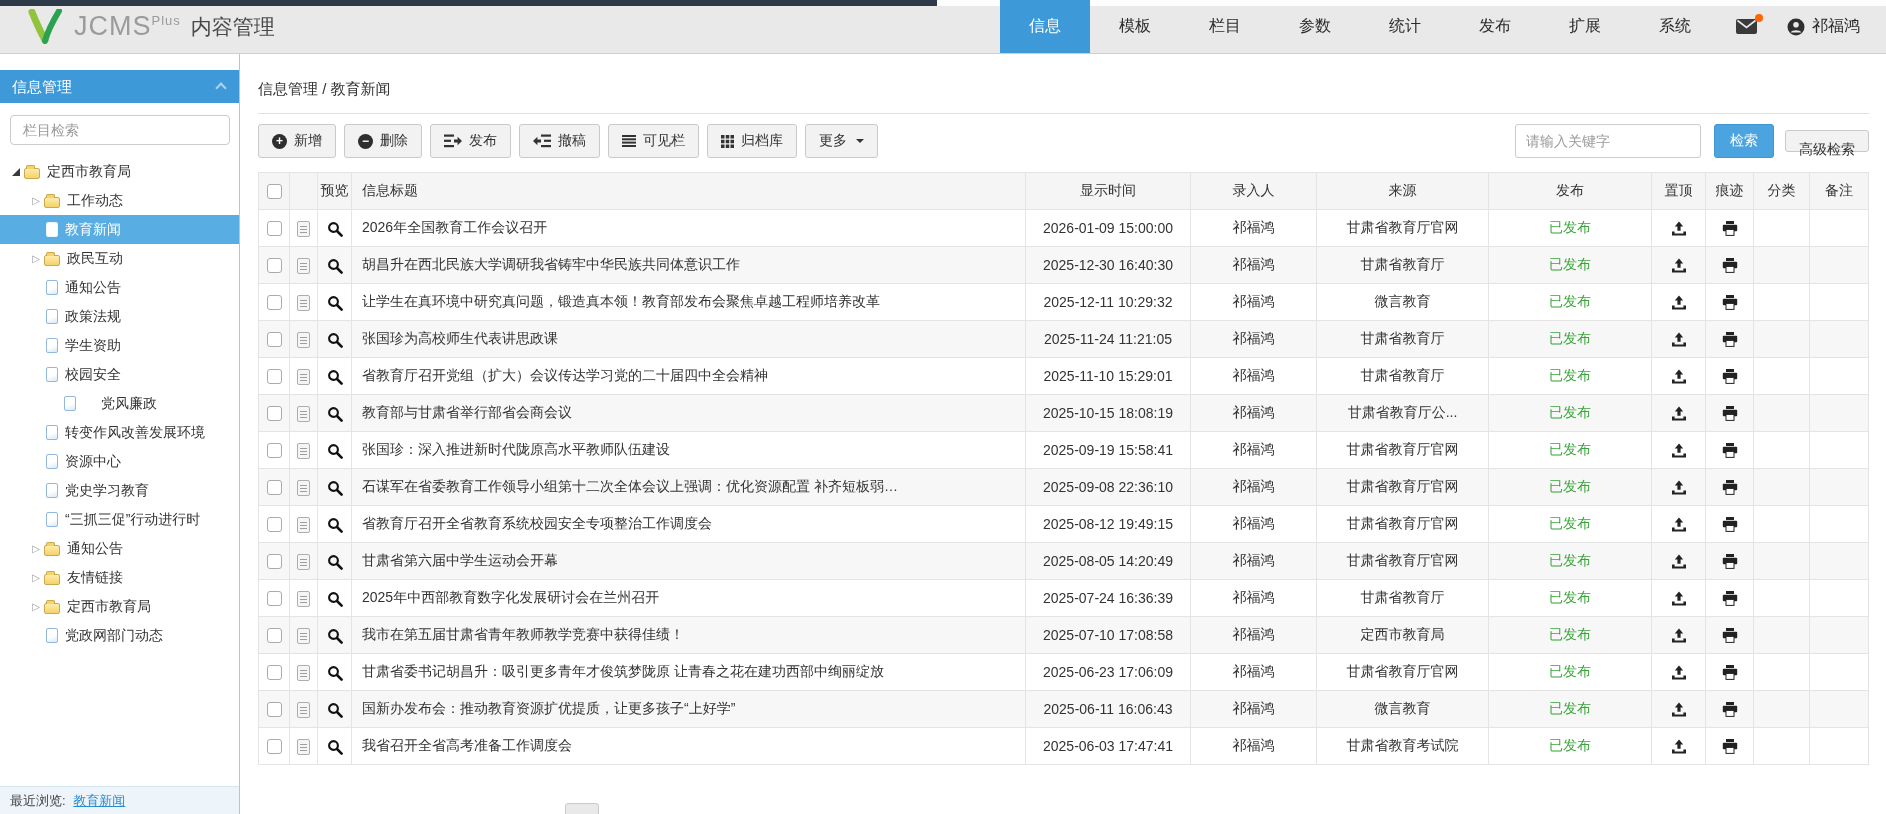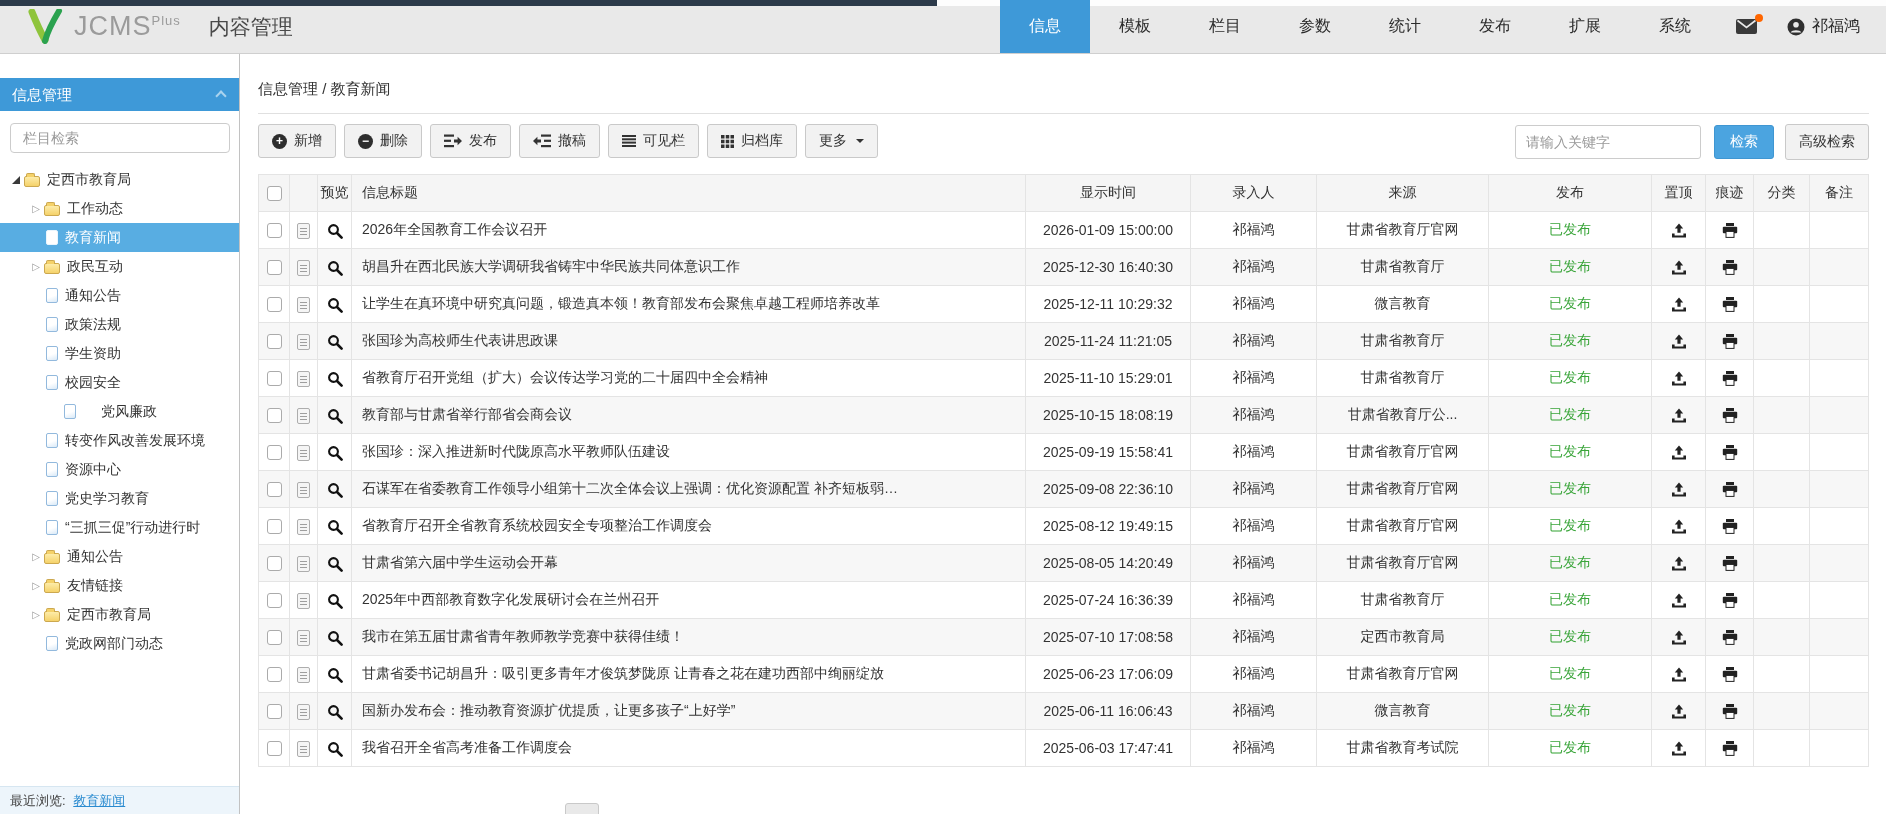--- a/index.html
+++ b/index.html
@@ -6,31 +6,31 @@
   html,body { width:1886px; height:814px; overflow:hidden; background:#fff;
     font-family:"Liberation Sans","DejaVu Sans",sans-serif; color:#333; font-size:14px; }
 
   
   .topbar { position:relative; height:54px; background:#e9e9e9; border-bottom:1px solid #cfcfcf; display:flex; align-items:stretch; }
   .top-strip { position:absolute; top:0; left:0; width:937px; height:6px; background:#2c3a4a; }
   .top-strip-right { position:absolute; top:0; left:937px; right:0; height:6px; background:#fdfdfd; }
   .brand { position:relative; z-index:2; display:flex; align-items:center; padding-left:26px; gap:10px; }
   .brand-text { font-size:27px; color:#9b9b9b; letter-spacing:1px; }
   .brand-text sup { font-size:13px; color:#9b9b9b; }
-  .brand-suffix { font-size:21px; color:#4a4a4a; margin-left:18px; }
+  .brand-suffix { font-size:21px; color:#4a4a4a; margin-left:0; }
   .topnav { position:relative; z-index:2; margin-left:auto; display:flex; align-items:stretch; padding-right:24px;padding-left:20px; }
   .nav-item { display:flex; align-items:center; padding:0 29px; font-size:16px; color:#2b2b2b; cursor:pointer; }
   .nav-item.active { background:#3e99d8; color:#fff; }
   .nav-mail { display:flex; align-items:center; padding:0 16px; position:relative; cursor:pointer; }
   .mail-badge { position:absolute; top:14px; right:10px; width:8px; height:8px; border-radius:50%; background:#f60; }
   .nav-user { display:flex; align-items:center; gap:7px; padding:0 2px 0 14px; font-size:16px; color:#2b2b2b; cursor:pointer; }
 
   
   .sidebar { position:absolute; top:54px; left:0; bottom:0; width:240px; background:#fff; border-right:1px solid #c2c2c2; }
-  .panel-hd { margin-top:24px; height:33px; line-height:33px; background:#3e99d8; color:#fff; font-size:15px; padding-left:12px; position:relative; }
+  .panel-hd { margin-top:16px; height:33px; line-height:33px; background:#3e99d8; color:#fff; font-size:15px; padding-left:12px; position:relative; }
   .panel-chevron { position:absolute; right:14px; top:14px; width:8px; height:8px; border-top:2px solid #a9d3ef; border-left:2px solid #a9d3ef; transform:rotate(45deg); }
   .cat-search { display:block; margin:12px 10px 10px 10px; width:220px; height:30px; border:1px solid #ccc; border-radius:4px; padding:0 12px; font-size:14px; color:#333; font-family:inherit; }
   .cat-search::placeholder { color:#999; }
   .tree { padding-top:2px; }
   .tree-item { display:flex; align-items:center; height:29px; cursor:pointer; white-space:nowrap; }
   .tree-item.selected { background:#58ade2; color:#fff; }
   .tree-arrow { width:16px; display:inline-flex; align-items:center; justify-content:center; flex:none; }
   .tree-arrow.col { color:#9a9a9a; font-size:10px; }
   .tree-arrow.exp::before { content:""; width:0; height:0; border-bottom:8px solid #3a3a3a; border-left:8px solid transparent; }
   .ico-folder { width:16px; height:11px; background:linear-gradient(#fdeca9,#f5d26a); border:1px solid #cca84f; border-radius:2px; position:relative; margin-top:3px; flex:none; }
@@ -49,21 +49,21 @@
   .btn { display:inline-flex; align-items:center; gap:7px; height:34px; padding:0 13px; background:#f2f2f2; border:1px solid #c9c9c9; border-radius:3px; font-size:14px; color:#333; margin-right:8px; cursor:pointer; }
   .btn svg { flex:none; }
   .ico-circle { display:inline-flex; align-items:center; justify-content:center; width:15px; height:15px; border-radius:50%; background:#2e2e2e; color:#fff; font-size:12px; font-weight:bold; line-height:1; }
   .ico-circle.plus::before { content:"+"; margin-top:-1px; }
   .ico-circle.minus::before { content:"−"; margin-top:-1px; }
   .caret { width:0; height:0; border-top:4px solid #333; border-left:4px solid transparent; border-right:4px solid transparent; margin-left:2px; }
   .search-group { margin-left:auto; display:flex; align-items:center; }
   .kw-input { width:186px; height:34px; border:1px solid #ccc; border-radius:3px; padding:0 10px; font-size:14px; font-family:inherit; color:#333; }
   .kw-input::placeholder { color:#999; }
   .btn-primary { height:34px; padding:0 15px; margin-left:13px; background:#4ba4e0; border:1px solid #3f96d2; border-radius:3px; color:#fff; font-size:14px; cursor:pointer; }
-  .btn-default { height:36px; padding:3px 13px; margin-left:11px; background:#f2f2f2; border:1px solid #c9c9c9; border-radius:3px; color:#333; font-size:14px; cursor:pointer; }
+  .btn-default { height:22px; padding:10px 13px; margin-left:11px; background:#f2f2f2; border:1px solid #c9c9c9; border-radius:3px; color:#333; font-size:14px; cursor:pointer; }
 
   
   table.list { margin-top:14px; border-collapse:collapse; table-layout:fixed; width:1610px; }
   table.list th, table.list td { border:1px solid #e4e4e4; height:37px; overflow:hidden; white-space:nowrap; font-weight:normal; }
   table.list thead th { background:#f5f5f5; color:#333; font-size:14px; text-align:center; }
   table.list th.c-title, table.list td.c-title { text-align:left; padding-left:10px; }
   tbody tr:nth-child(even) td { background:#f7f7f7; }
   td { text-align:center; font-size:14px; color:#333; }
   td.c-title { text-overflow:ellipsis; }
   .cb { display:inline-block; width:15px; height:15px; border:1px solid #ababab; border-radius:3px; background:#fff; vertical-align:middle; cursor:pointer; }

